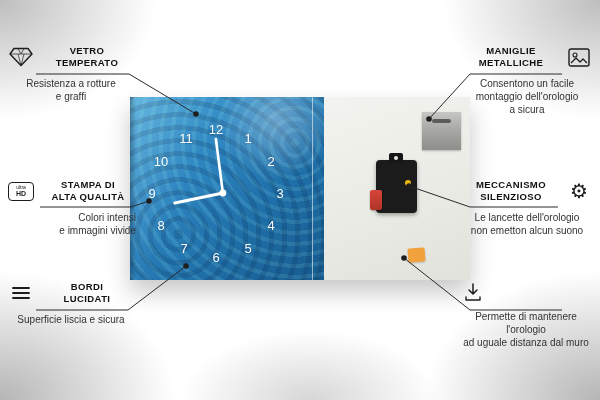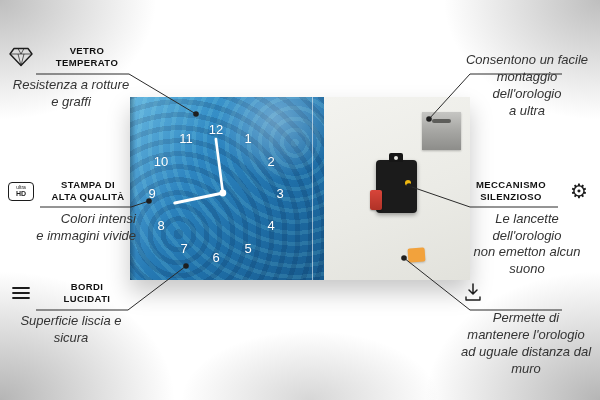--- a/index.html
+++ b/index.html
@@ -48,21 +48,21 @@
   .spacer { position:absolute; left:84px; top:151px; width:17px; height:14px; background:#f2a23c; border-radius:2px; transform:rotate(-4deg); box-shadow:0 1px 2px rgba(0,0,0,.2); }
 
   
   .lines { position:absolute; inset:0; z-index:3; pointer-events:none; }
 
   
   .feat { position:absolute; z-index:4; }
   .feat .row { display:flex; align-items:center; gap:6px; }
   .feat .titles { flex:1; }
   .feat .t { font-size:9.5px; font-weight:bold; letter-spacing:.4px; color:#111; text-align:center; line-height:1.3; }
-  .feat .desc { margin-top:7px; font-size:13px; color:#333; line-height:1.3; text-align:center;font-style:italic; }
+  .feat .desc { margin-top:7px; font-size:10px; color:#333; line-height:1.3; text-align:center; }
   .feat .desc.left { text-align:right; padding-left:8px; }
   .icon-box { width:26px; height:22px; display:flex; align-items:center; justify-content:center; flex:0 0 auto; }
   .uhd { width:26px; height:19px; border:1.3px solid #1c1c1c; border-radius:4px; display:flex; flex-direction:column; align-items:center; justify-content:center; line-height:1; }
   .uhd .u1 { font-size:5px; color:#1c1c1c; }
   .uhd .u2 { font-size:7px; font-weight:bold; color:#1c1c1c; }
   .gear-glyph { font-size:20px; color:#1c1c1c; line-height:1; }
 </style>
 </head>
 <body>
 
@@ -178,24 +178,37 @@
         <div class="t">BORDI</div>
         <div class="t">LUCIDATI</div>
       </div>
     </div>
     <div class="desc">
       <div>Superficie liscia e sicura</div>
     </div>
   </div>
 
   <div class="feat" style="left:462px; top:45px; width:130px;">
+    <div class="row">
+      <div class="titles">
+        <div class="t">MANIGLIE</div>
+        <div class="t">METALLICHE</div>
+      </div>
+      <div class="icon-box">
+        <svg width="22" height="19" viewBox="0 0 22 19">
+          <rect x="1" y="1" width="20" height="17" rx="2" fill="none" stroke="#1c1c1c" stroke-width="1.4"></rect>
+          <circle cx="7" cy="7" r="2" fill="none" stroke="#1c1c1c" stroke-width="1.1"></circle>
+          <path d="M3 15l5-5 4 4 3-3 4 4" fill="none" stroke="#1c1c1c" stroke-width="1.2" stroke-linejoin="round"></path>
+        </svg>
+      </div>
+    </div>
     <div class="desc">
       <div>Consentono un facile</div>
       <div>montaggio dell'orologio</div>
-      <div>a ultra</div>
+      <div>a sicura</div>
     </div>
   </div>
 
   <div class="feat" style="left:462px; top:179px; width:130px;">
     <div class="row">
       <div class="titles">
         <div class="t">MECCANISMO</div>
         <div class="t">SILENZIOSO</div>
       </div>
       <div class="icon-box">

